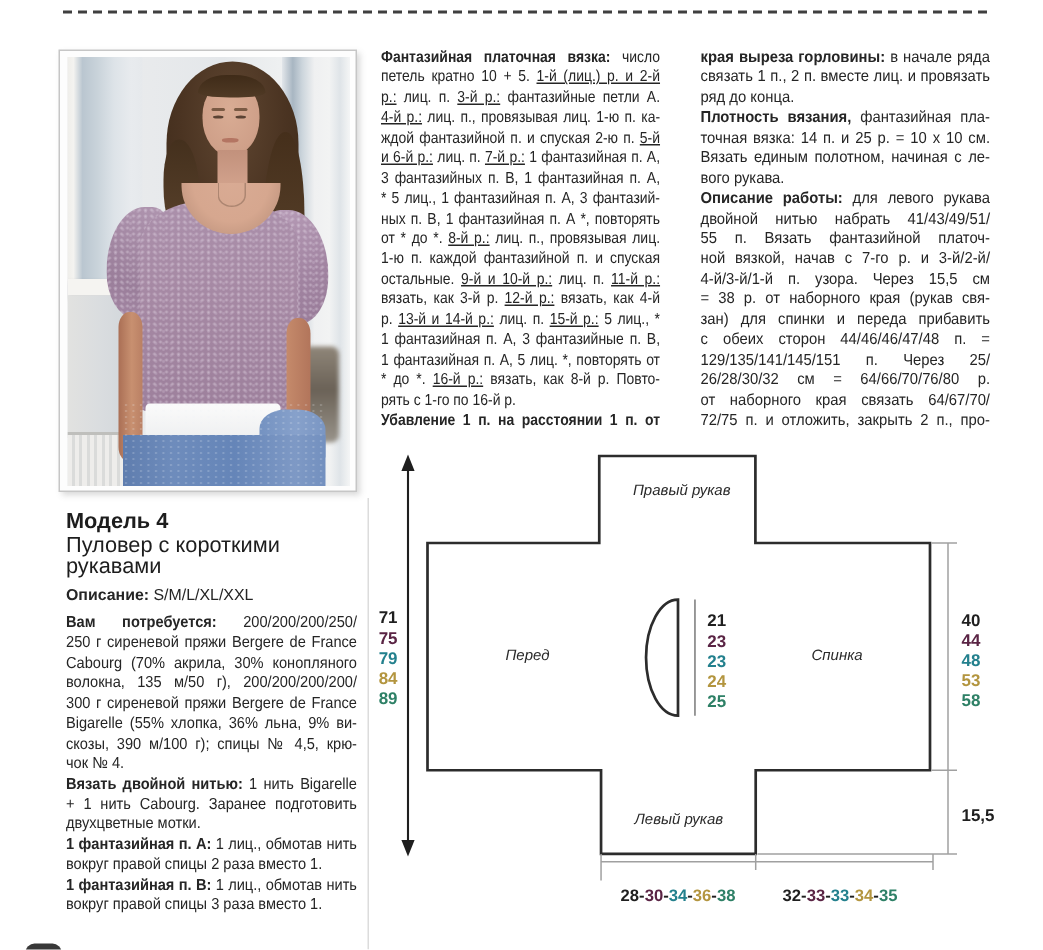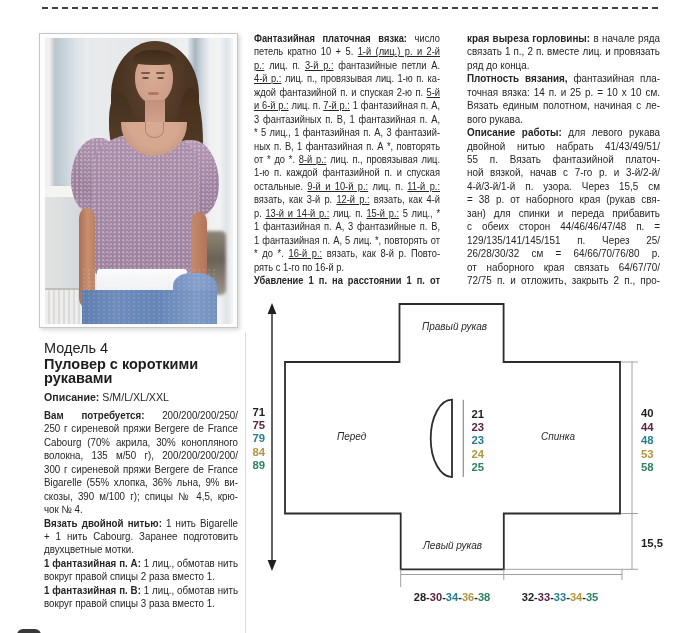--- a/index.html
+++ b/index.html
@@ -67,23 +67,23 @@
   <div class="abs" style="left:52px;top:231px;width:90px;height:22px;background:linear-gradient(180deg,#fbfbfb,#eff0f1);border-radius:3px"></div>
 
   <div class="abs" style="left:128px;top:235px;width:44px;height:32px;background:linear-gradient(90deg,#7492c1 0,#87a1cb 55%,#7a96c3 100%);border-radius:40% 42% 0 0"></div>
 
   <div class="abs" style="left:37px;top:252px;width:135px;height:34px;background:linear-gradient(90deg,#5f7dae 0,#6e8cbc 25%,#6585b8 55%,#7e99c5 85%,#7390bf 100%)"></div>
 
   <div class="abs" style="left:37px;top:230px;width:135px;height:56px;background:radial-gradient(circle at 2px 2px,rgba(236,240,246,.22) 0 .5px,rgba(0,0,0,0) 1px);background-size:5px 4px"></div>
  </div>
 </div>
 
-<div class="abs" style="left:44px;top:338.5px;width:195px;font-size:14.5px;line-height:18.6px;font-weight:normal;color:#1d1d1d">Модель 4</div>
-
-<div class="abs" style="left:44px;top:357px;width:200px;font-size:14.5px;line-height:14px;font-weight:bold;color:#1d1d1d">Пуловер с короткими рукавами</div>
+<div class="abs" style="left:44px;top:338.5px;width:195px;font-size:14.5px;line-height:18.6px;font-weight:bold;color:#1d1d1d">Модель 4</div>
+
+<div class="abs" style="left:44px;top:357px;width:200px;font-size:14.5px;line-height:14px;font-weight:normal;color:#1d1d1d">Пуловер с короткими рукавами</div>
 
 <div class="abs col" style="left:44px;top:390.7px;width:194px"><b>Описание:</b> S/M/L/XL/XXL</div>
 
 <div class="abs col" style="left:44px;top:408.9px;width:211px;transform:scaleX(.9194)">
 <div class="j"><b>Вам потребуется:</b> 200/200/200/250/</div>
 <div class="j">250 г сиреневой пряжи Bergere de France</div>
 <div class="j">Cabourg (70% акрила, 30% конопляного</div>
 <div class="j">волокна, 135 м/50 г), 200/200/200/200/</div>
 <div class="j">300 г сиреневой пряжи Bergere de France</div>
 <div class="j">Bigarelle (55% хлопка, 36% льна, 9% ви-</div>

